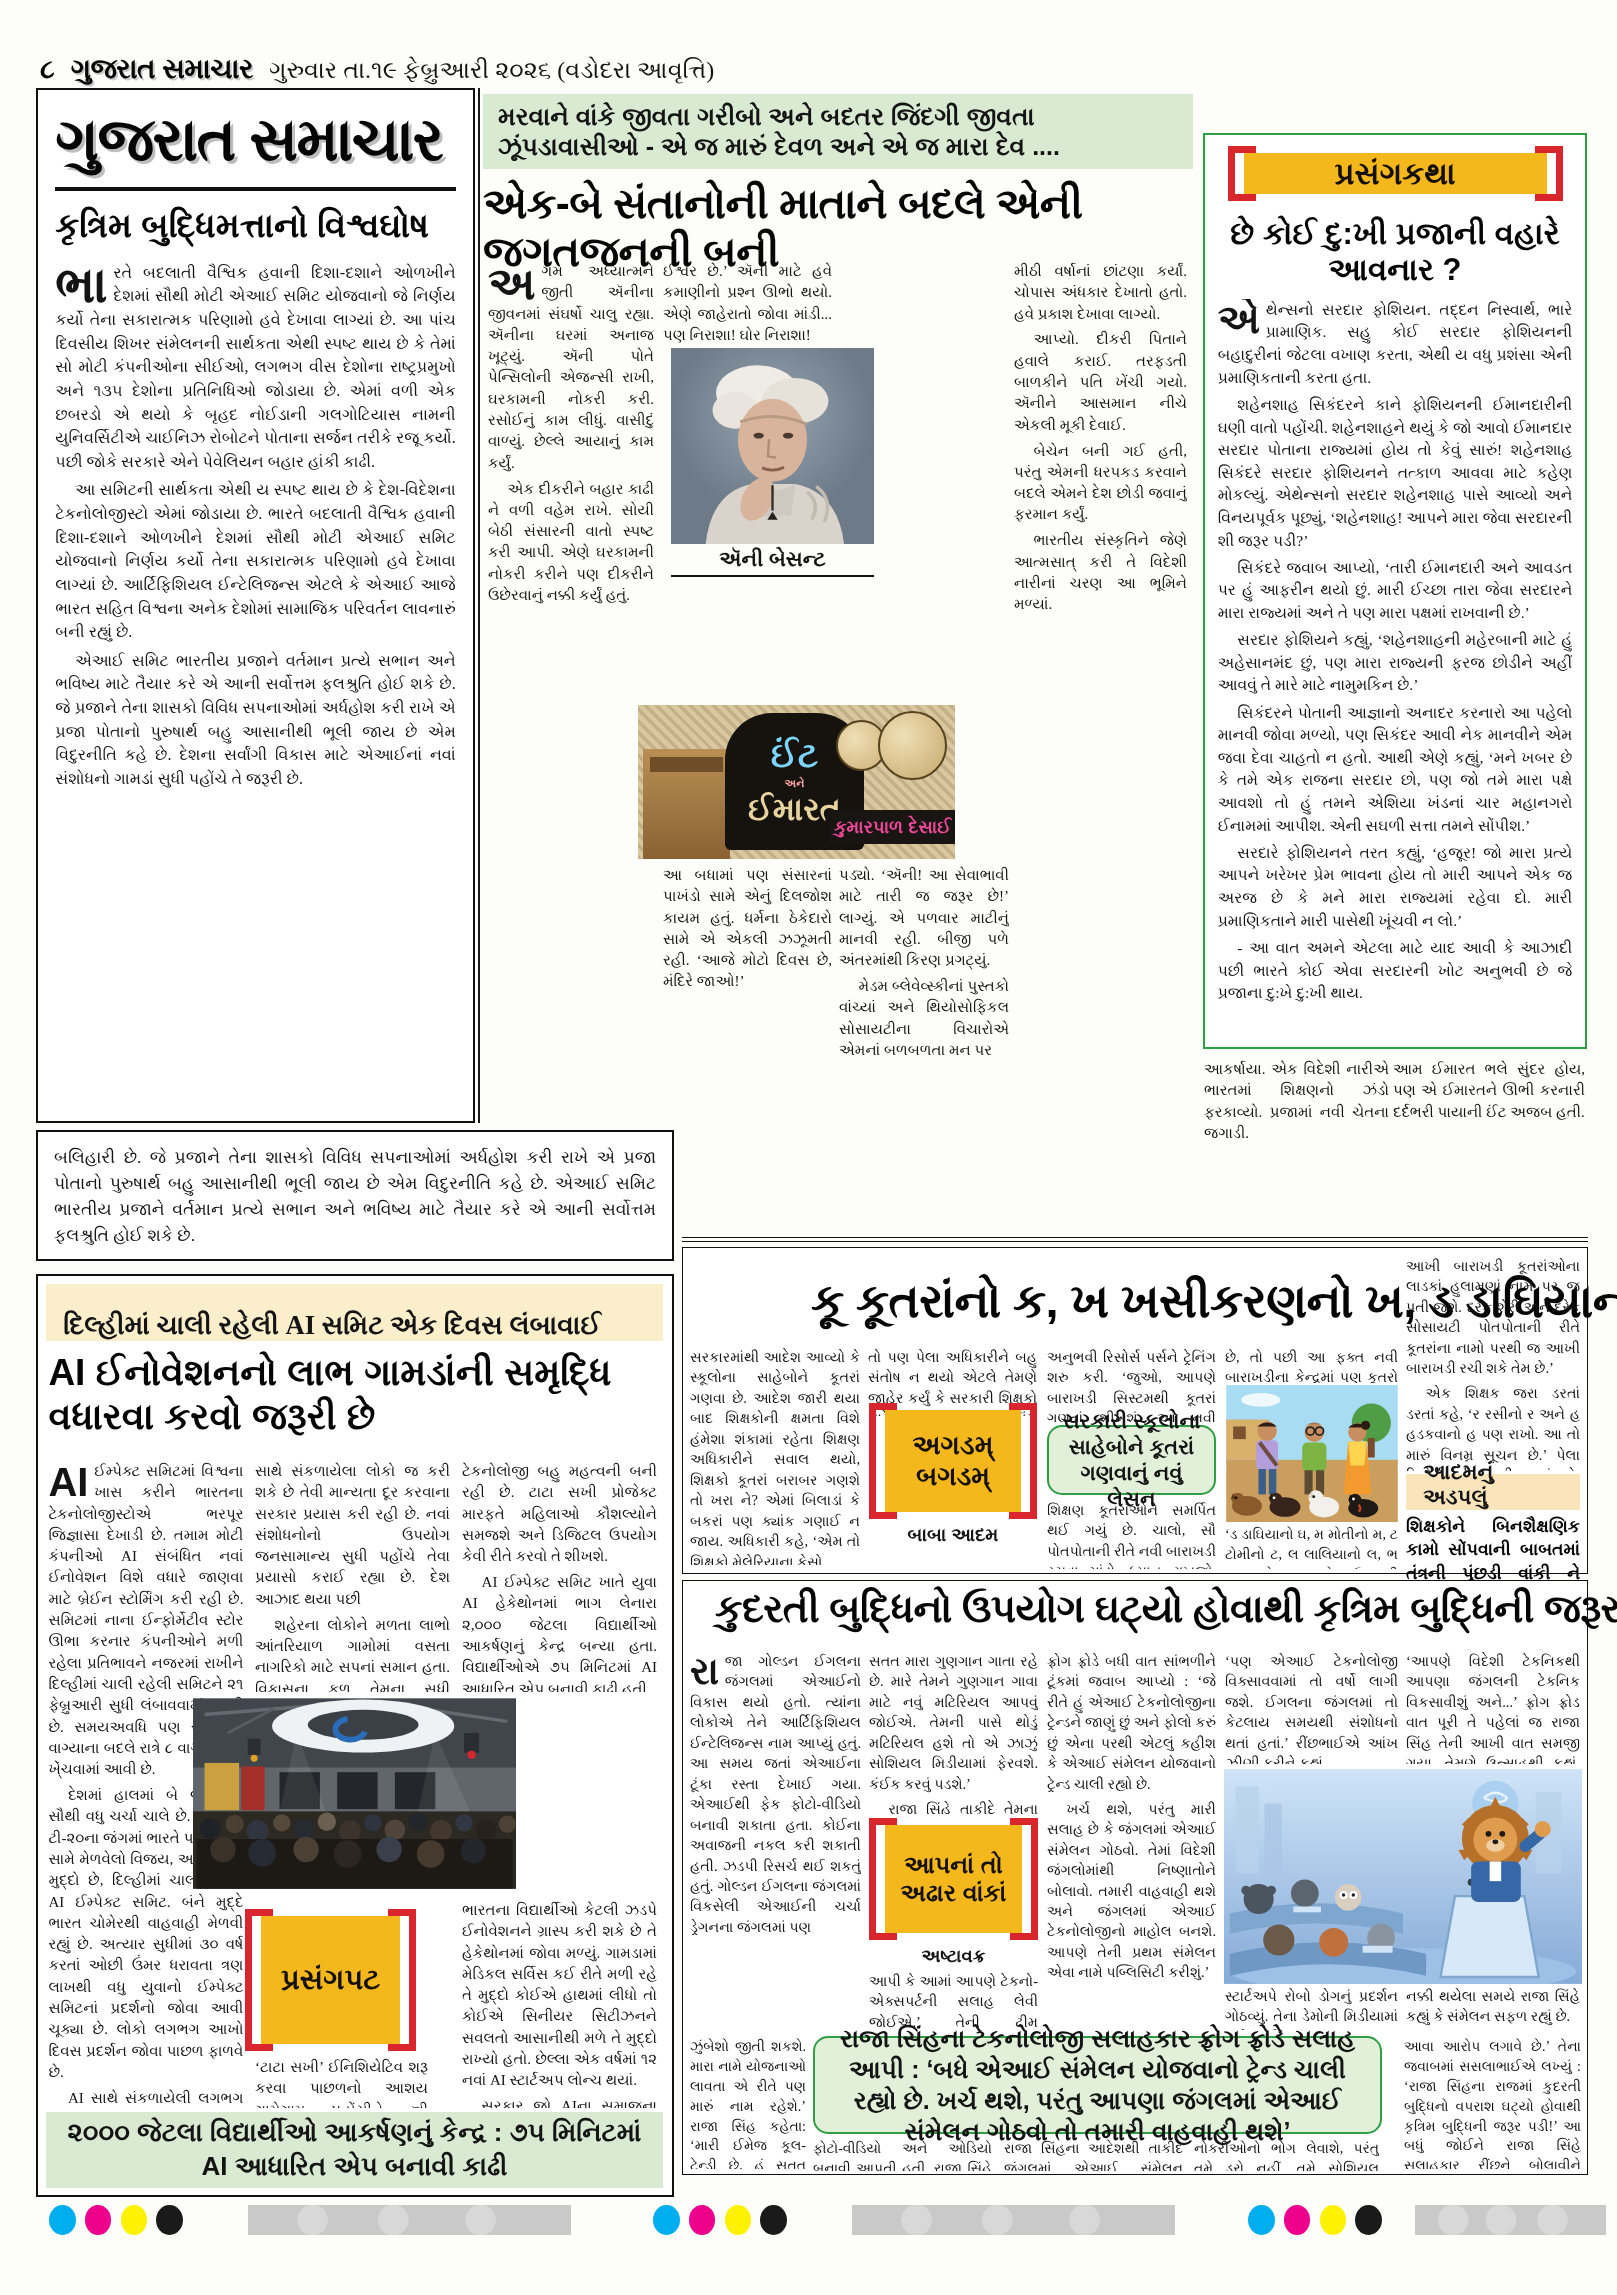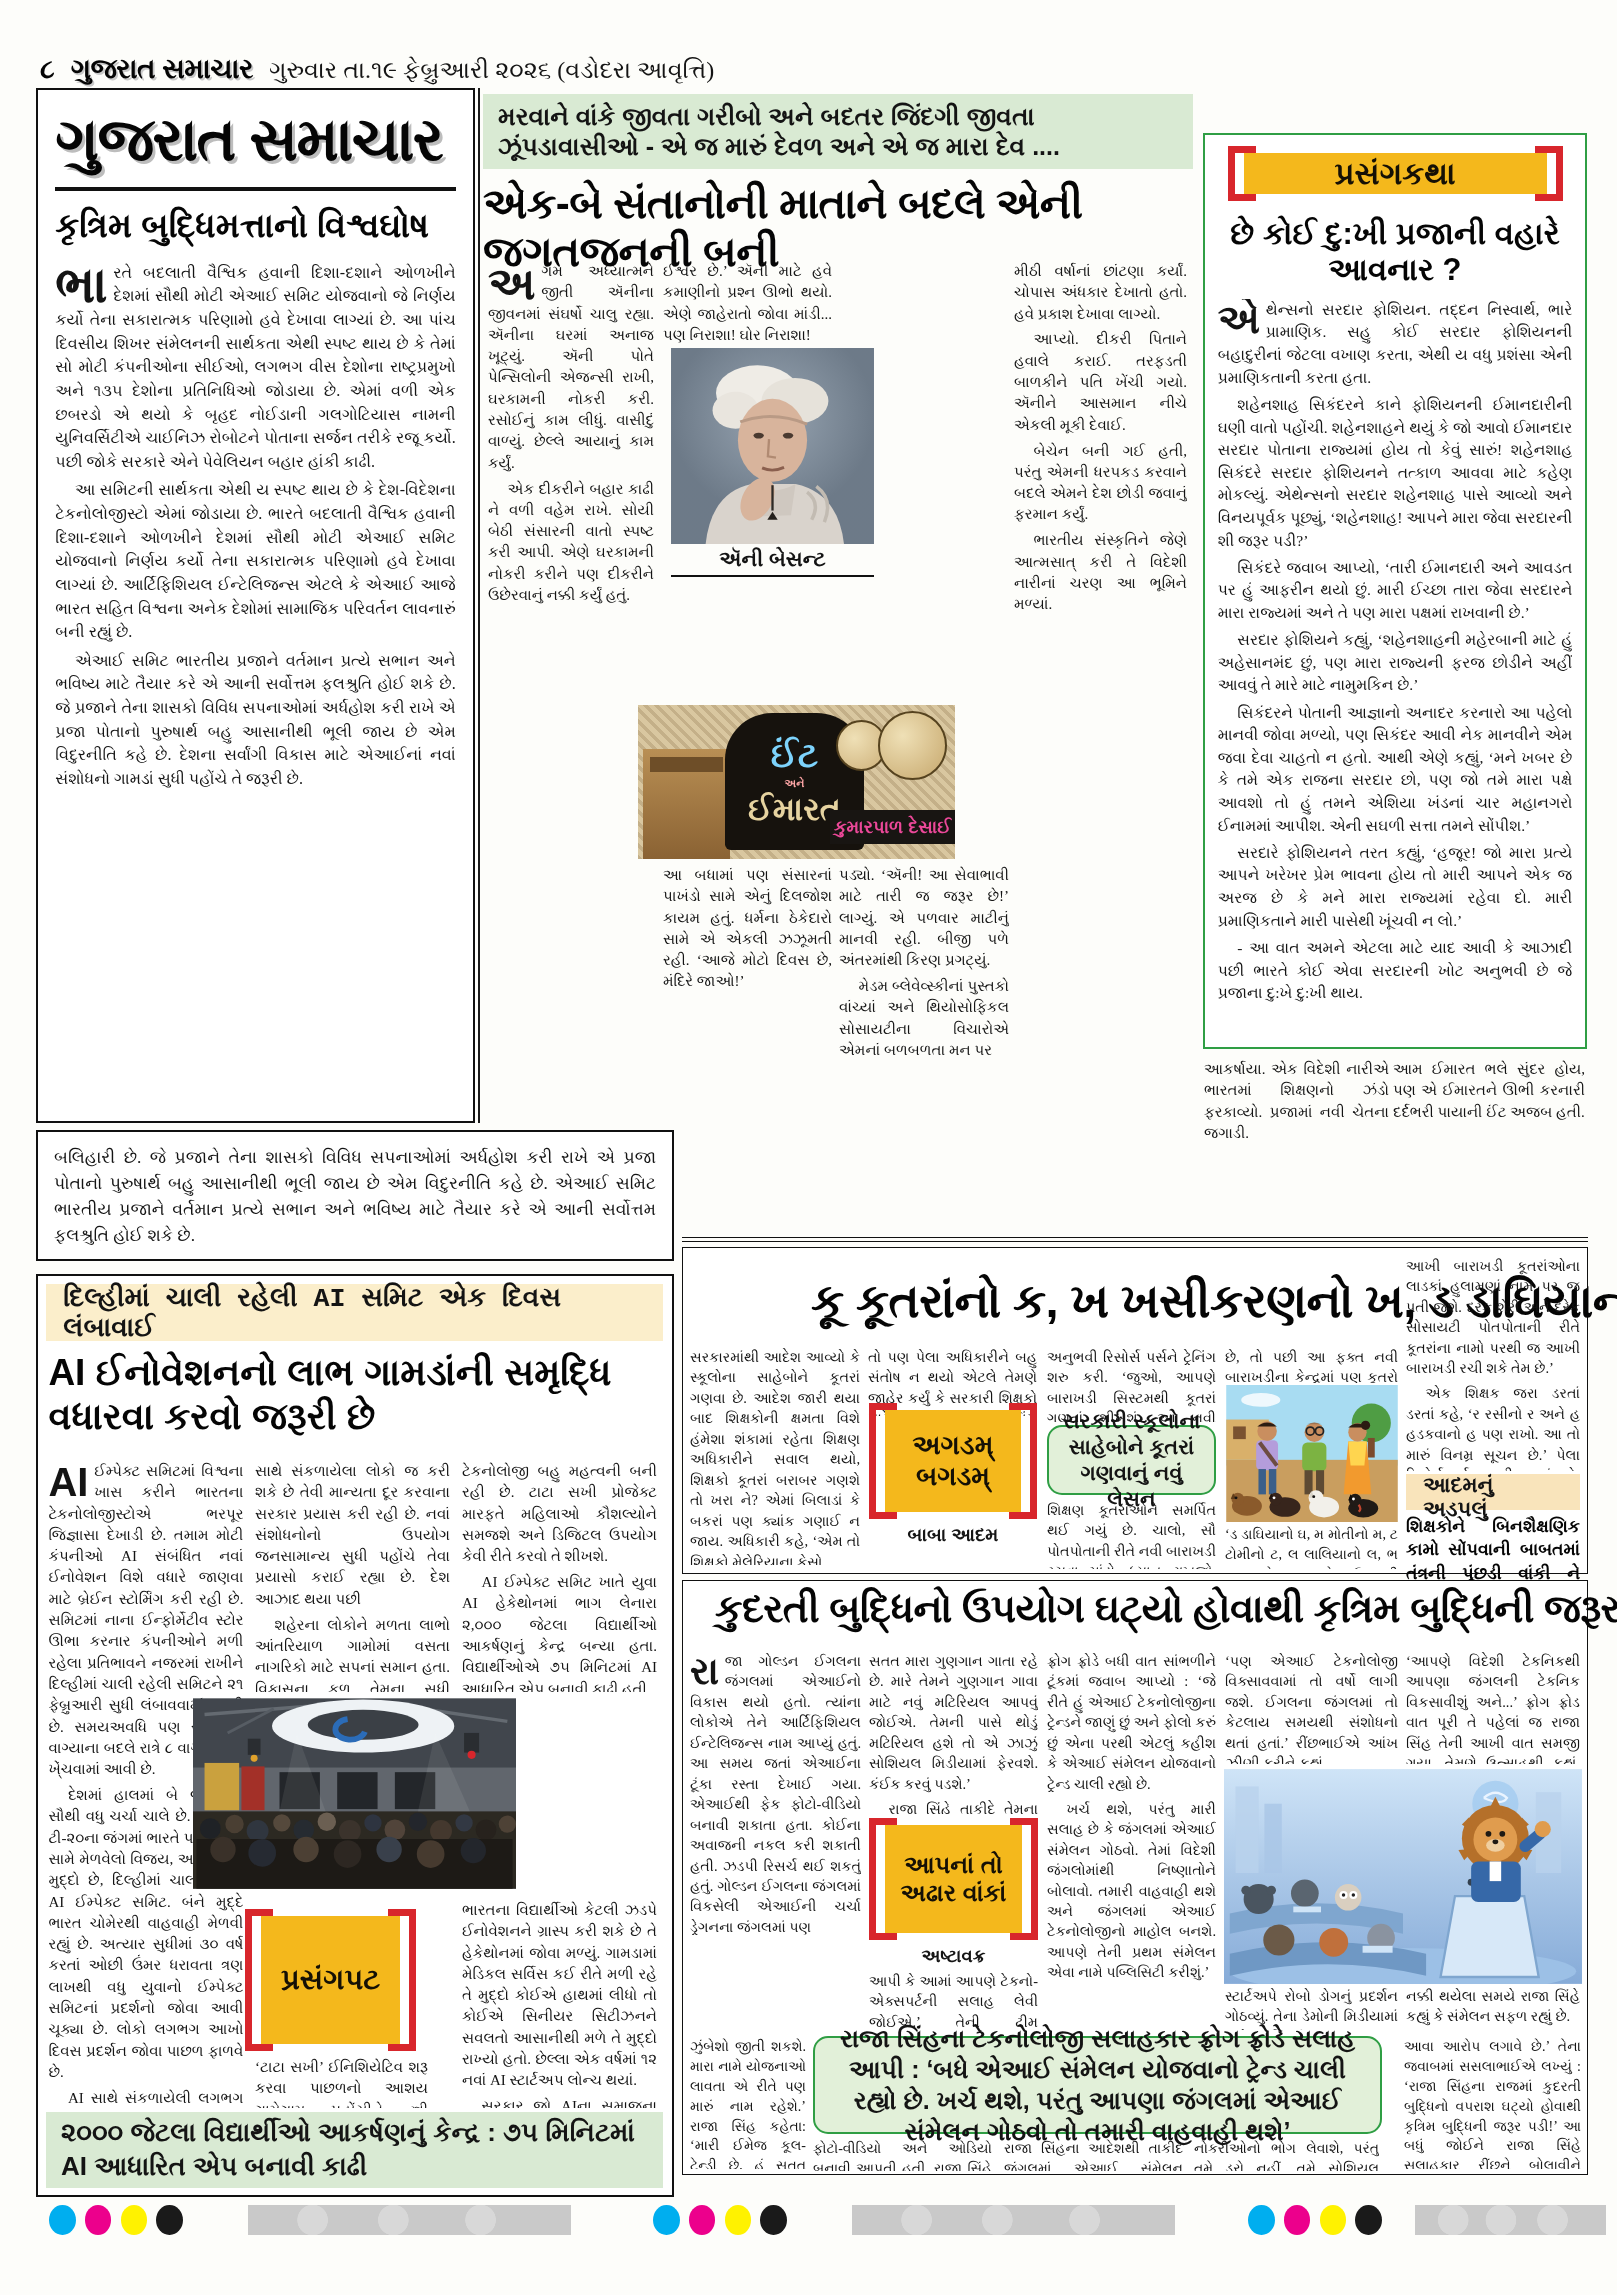--- a/index.html
+++ b/index.html
@@ -8,21 +8,21 @@
   .page{position:absolute;left:0;top:0;width:1617px;height:2295px;background:#fdfdfa;overflow:hidden}
   .abs{position:absolute}
   .hl{font-family:"Liberation Sans",sans-serif;font-weight:bold;color:#050505}
   .body-col{font-size:15px;line-height:1.42;text-align:justify;overflow:hidden}
   .body-col p{margin:0 0 4.6px 0;text-indent:19.6px}
   .body-col p.noind{text-indent:0}
   .dc{float:left;font-family:"Liberation Sans",sans-serif;font-weight:bold;font-size:45px;line-height:.82;padding:4.6px 5.8px 0 0}
   .rule{background:#111}
   .boxed{border:2.3px solid #101010;background:#fff}
   .greenstrip{background:#d9ead3;display:flex;align-items:center;padding:0 15px;font-weight:bold;font-family:"Liberation Sans",sans-serif}
-  .creamstrip{background:#fbeecb;display:flex;align-items:flex-start;padding:0 17.3px;font-weight:bold;font-family:Liberation Mono, monospace}
+  .creamstrip{background:#fbeecb;display:flex;align-items:flex-end;padding:0 17.3px;font-weight:bold;font-family:Liberation Serif, serif}
   .btag{position:relative}
   .btag .bk{position:absolute;top:0;bottom:0;width:28px;border:7.5px solid #d8262c}
   .btag .bk.l{left:0;border-right:none}
   .btag .bk.r{right:0;border-left:none}
   .btag .core{position:absolute;left:16px;right:16px;top:7px;bottom:7px;background:#f4b81c;display:flex;align-items:center;justify-content:center;text-align:center;font-family:"Liberation Sans",sans-serif;font-weight:bold;color:#151005;line-height:1.15;padding:2.3px}
   .groundbox{background:#e2f0d9;border:2.3px solid #2f9e44;border-radius:15px;display:flex;align-items:center;justify-content:center;text-align:center;font-family:"Liberation Sans",sans-serif;font-weight:bold;line-height:1.25}
   .caption{font-family:"Liberation Sans",sans-serif;font-weight:bold;text-align:center}
   .vr{position:absolute;width:1.7px;background:#1a1a1a}
   .dotrow{display:flex;gap:9.2px;align-items:center}
   .dot{width:26.6px;height:30px;border-radius:50%}
@@ -237,21 +237,21 @@
     </div>
     <div class="abs body-col" style="left:217px;top:781px;width:173px;height:51px">
       <p class="noind">‘ટાટા સખી’ ઈનિશિયેટિવ શરૂ કરવા પાછળનો આશય ગામેગામ પહોંચીને સ્ત્રી સશક્તિકરણની પ્રક્રિયાને વધુ વેગવંતી બનાવવાનો છે.</p>
     </div>
 
     <div class="abs body-col" style="left:424px;top:624px;width:195px;height:208px">
       <p class="noind">ભારતના વિદ્યાર્થીઓ કેટલી ઝડપે ઈનોવેશનને ગ્રાસ્પ કરી શકે છે તે હેકેથોનમાં જોવા મળ્યું. ગામડામાં મેડિકલ સર્વિસ કઈ રીતે મળી રહે તે મુદ્દો કોઈએ હાથમાં લીધો તો કોઈએ સિનીયર સિટીઝનને સવલતો આસાનીથી મળે તે મુદ્દો રાખ્યો હતો. છેલ્લા એક વર્ષમાં ૧૨ નવાં AI સ્ટાર્ટઅપ લોન્ચ થયાં.</p>
       <p>સરકાર જો AIના સમાજના પાયામાંથી સુધારા માટે પ્રયત્નશીલ બને તો તેનાં પરિણામો મળી શકે તેમ છે. આઈટી કંપનીઓ અને તેમ...</p>
     </div>
 
-    <div class="abs greenstrip" style="left:8px;top:836px;width:617px;height:76px;font-size:26px;justify-content:center;text-align:left;line-height:1.3">
+    <div class="abs greenstrip" style="left:8px;top:836px;width:617px;height:76px;font-size:26px;justify-content:center;text-align:center;line-height:1.3">
       <span>૨૦૦૦ જેટલા વિદ્યાર્થીઓ આકર્ષણનું કેન્દ્ર : ૭૫ મિનિટમાં AI આધારિત એપ બનાવી કાઢી</span>
     </div>
   </div>
 
   <div class="abs" style="left:682px;top:1237px;width:906px;height:4.6px;border-top:1.7px solid #111;border-bottom:1.7px solid #111"></div>
   <div class="abs" style="left:682px;top:1247px;width:906px;height:327px;border:1.7px solid #111;background:#fff">
     <div class="abs hl" style="left:128px;top:25.4px;width:583px;font-size:47px;letter-spacing:-0.6px;white-space:nowrap">કૂ કૂતરાંનો ક, ખ ખસીકરણનો ખ, ડ ડાઘિયાનો ડ</div>
 
     <div class="abs body-col" style="left:7px;top:99px;width:170px;height:218px;font-size:14.4px">
       <p class="noind">સરકારમાંથી આદેશ આવ્યો કે સ્કૂલોના સાહેબોને કૂતરાં ગણવા છે. આદેશ જારી થયા બાદ શિક્ષકોની ક્ષમતા વિશે હંમેશા શંકામાં રહેતા શિક્ષણ અધિકારીને સવાલ થયો, શિક્ષકો કૂતરાં બરાબર ગણશે તો ખરા ને? એમાં બિલાડાં કે બકરાં પણ ક્યાંક ગણાઈ ન જાય. અધિકારી કહે, ‘એમ તો શિક્ષકો મેલેરિયાના કેસો</p>

